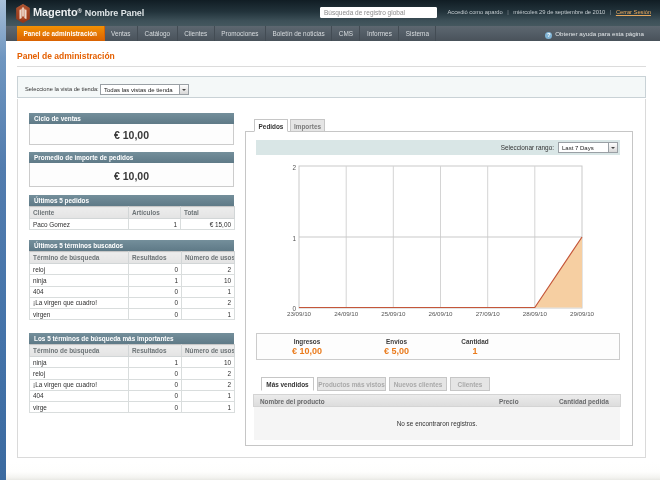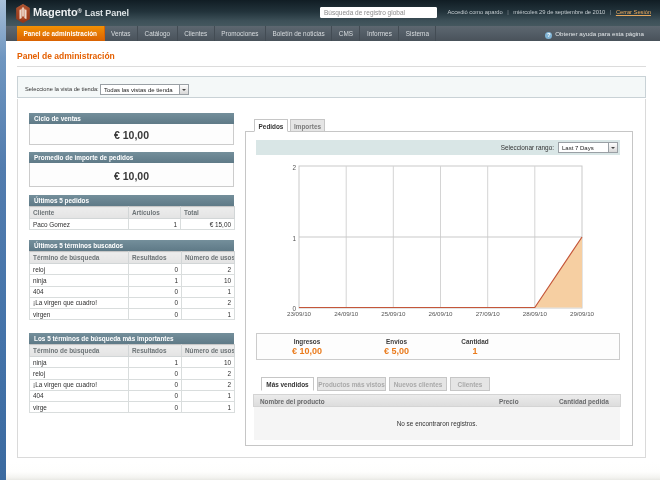--- a/index.html
+++ b/index.html
@@ -99,21 +99,21 @@
         <stop offset="0.5" stop-color="#bb5530"></stop>
         <stop offset="1" stop-color="#9c3c1c"></stop>
   </linearGradient>
     </defs>
   <polygon points="12,0 24,7 24,27 12,34 0,27 0,7" fill="url(#lg)"></polygon>
   <polygon points="12,0 24,7 24,27 12,34 12,29 19,25 19,10 12,6 5,10 5,25 12,29 12,34 0,27 0,7" fill="#8c2f12" opacity="0.5"></polygon>
   <path d="M5.8,11.2 L9.6,9 L9.6,25 L5.8,27.2 Z" fill="#ecd9cd"></path>
   <path d="M10.5,6.6 L12,5.8 L13.5,6.6 L13.5,22 L12,22.9 L10.5,22 Z" fill="#ecd9cd"></path>
   <path d="M14.4,9 L18.2,11.2 L18.2,27.2 L14.4,25 Z" fill="#ecd9cd"></path>
 </svg>
-<div class="abs" id="brand">Magento<span style="font-size:6px;vertical-align:3px;">®</span> <span class="ap">Last Panel</span></div>
+<div class="abs" id="brand">Magento<span style="font-size:6px;vertical-align:3px;">®</span> <span class="ap">Nombre Panel</span></div>
 <div class="abs" id="search">Búsqueda de registro global</div>
 <div class="abs" id="hright">Accedió como apardo <span class="sep">|</span> miércoles 29 de septiembre de 2010 <span class="sep">|</span> <a>Cerrar Sesión</a></div>
 
 <div class="abs" id="nav">
   <div class="tabs">
     <div class="tab active">Panel de administración</div>
     <div class="tab">Ventas</div>
     <div class="tab">Catálogo</div>
     <div class="tab">Clientes</div>
     <div class="tab">Promociones</div>

